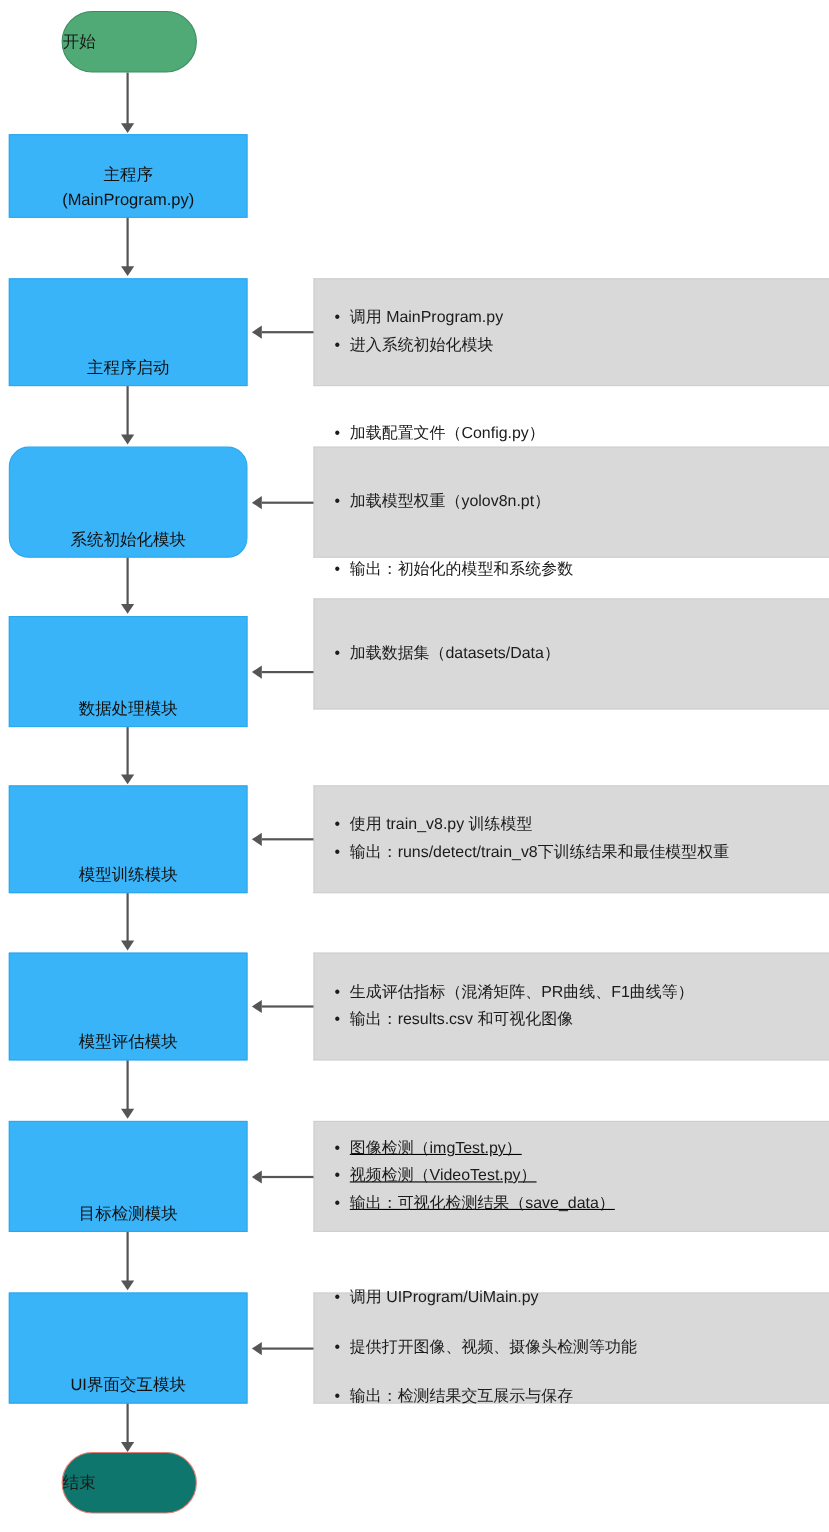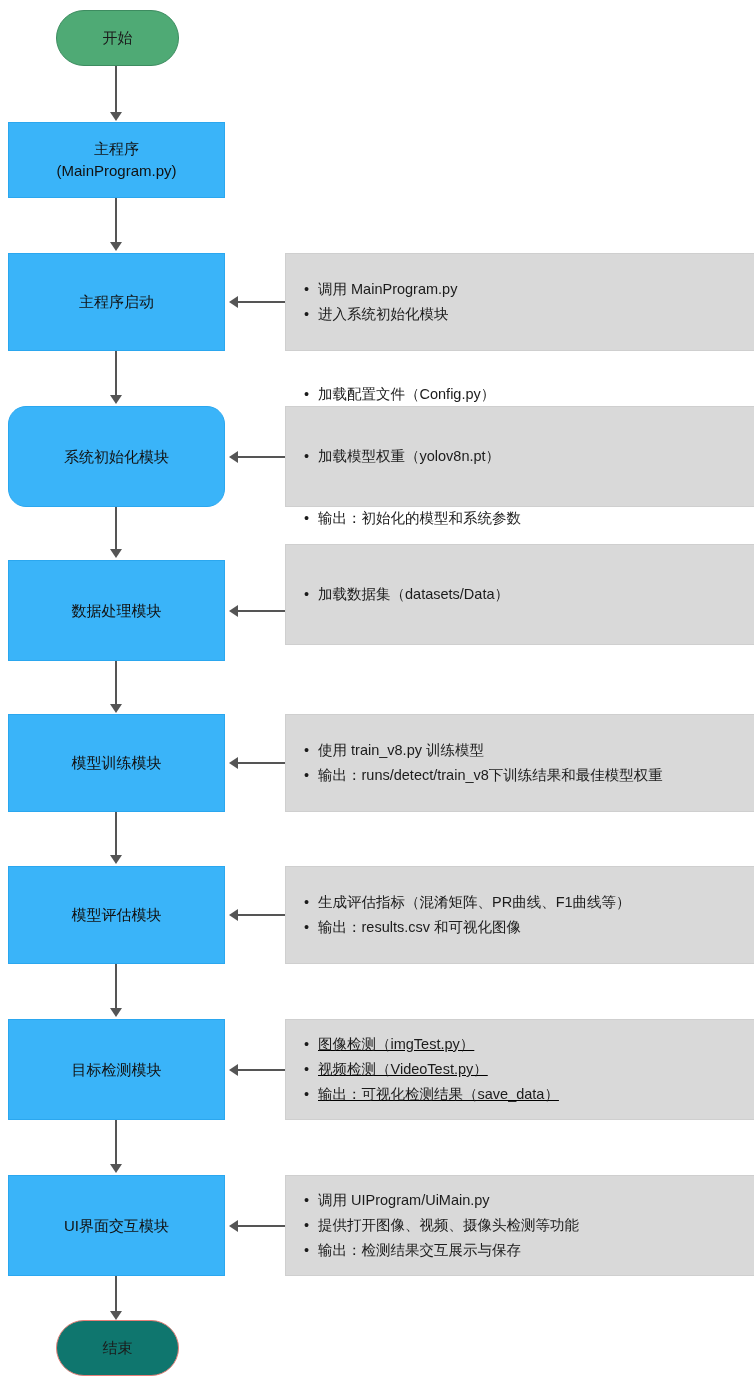--- a/index.html
+++ b/index.html
@@ -22,21 +22,20 @@
 
   
   .terminal {
     position: absolute;
     left: 56px;
     width: 123px;
     height: 56px;
     border-radius: 28px;
     display: flex;
     align-items: center;
-    justify-content: center;
     font-size: 15px;
     color: #1b1b1b;
     box-sizing: border-box;
   }
   .terminal.start {
     top: 10px;
     background: #4faa75;
     border: 1px solid #3d8c60;
   }
   .terminal.end {
@@ -47,21 +46,21 @@
 
   
   .node {
     position: absolute;
     left: 8px;
     width: 217px;
     background: #3ab4f9;
     border: 1px solid #2ba7ef;
     box-sizing: border-box;
     display: flex;
-    align-items: center;
+    align-items: flex-end;
     justify-content: center;
     text-align: center;
     font-size: 15px;
     line-height: 22px;
     color: #111111;
     padding: 4px 6px;
   }
 
   
   .note {
@@ -222,21 +221,21 @@
   </div>
   <div class="h-conn" style="top:1069px;left:238px;width:47px;"></div>
   <div class="h-arrow-head" style="top:1064px;left:229px;"></div>
 
   <div class="v-conn" style="top:1120px;height:46px;"></div>
   <div class="v-arrow-head" style="top:1164px;"></div>
 
   <div class="node" style="top:1175px;height:101px;">
     <div>UI界面交互模块</div>
   </div>
-  <div class="note" style="top:1175px;height:101px;">
+  <div class="note" style="top:1175px;height:101px;gap:20px;">
     <div class="note-line">调用 UIProgram/UiMain.py</div>
     <div class="note-line">提供打开图像、视频、摄像头检测等功能</div>
     <div class="note-line">输出：检测结果交互展示与保存</div>
   </div>
   <div class="h-conn" style="top:1225px;left:238px;width:47px;"></div>
   <div class="h-arrow-head" style="top:1220px;left:229px;"></div>
 
   <div class="v-conn" style="top:1276px;height:38px;"></div>
   <div class="v-arrow-head" style="top:1311px;"></div>
 

